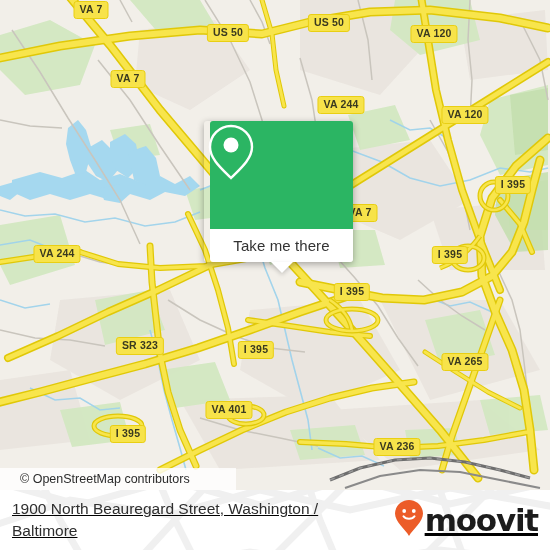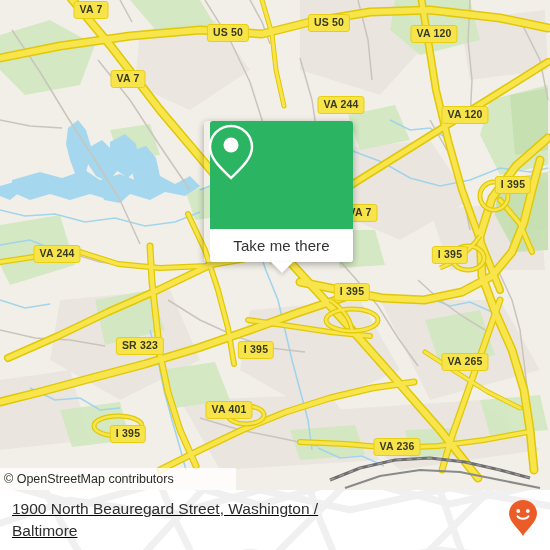--- a/index.html
+++ b/index.html
@@ -80,21 +80,21 @@
   
   .attrib{
     position:absolute;left:0;bottom:0;
     width:236px;height:22px;
     background:rgba(255,255,255,0.80);
     display:flex;align-items:center;
     z-index:30;
   }
   .attrib span{
     font-size:12.5px;color:#2b2b2b;
-    padding-left:4px;
+    padding-left:20px;
     font-family:"Liberation Sans", sans-serif;
   }
 
   
   .footer{
     position:absolute;left:0;top:490px;
     width:550px;height:60px;
     background:#ffffff;
     overflow:hidden;
   }
@@ -364,17 +364,18 @@
       <div class="address">1900 North Beauregard Street, Washington / Baltimore</div>
       <div class="brand">
         <span>
           <svg width="30" height="38" viewBox="0 0 30 38">
             <path d="M15,1 C7.3,1 1,7.2 1,14.6 C1,23 11,30 15,37 C19,30 29,23 29,14.6 C29,7.2 22.7,1 15,1 Z" fill="#ec5c28"></path>
             <circle cx="10.2" cy="12" r="1.9" fill="#ffffff"></circle>
             <circle cx="19.8" cy="12" r="1.9" fill="#ffffff"></circle>
             <path d="M9.5,17.3 C11.6,20.6 18.4,20.6 20.5,17.3" fill="none" stroke="#ffffff" stroke-width="2.1" stroke-linecap="round"></path>
           </svg>
         </span>
+        <span class="brand-word">moovit</span>
       </div>
     </div>
   </div>
 
 </div>
 
 </body></html>

